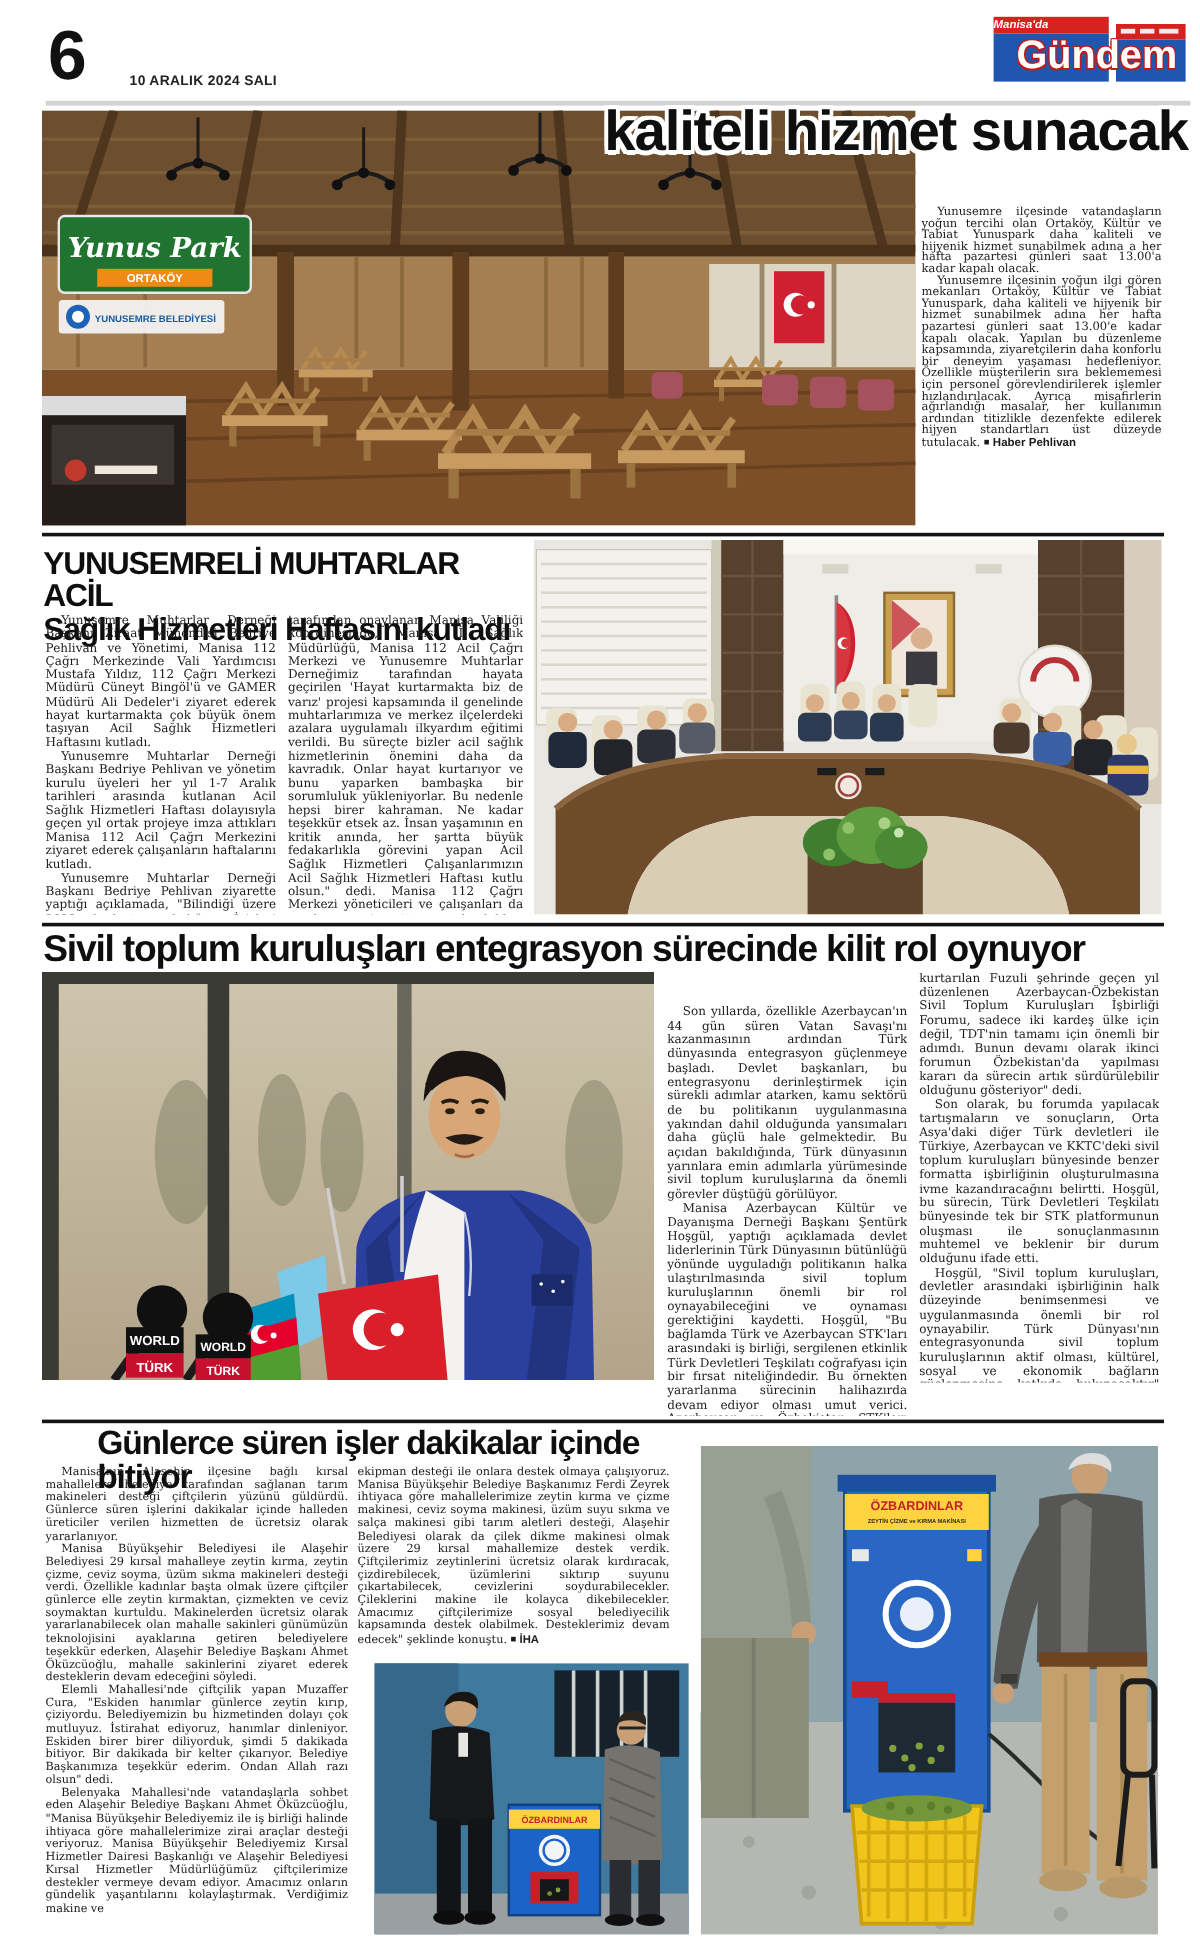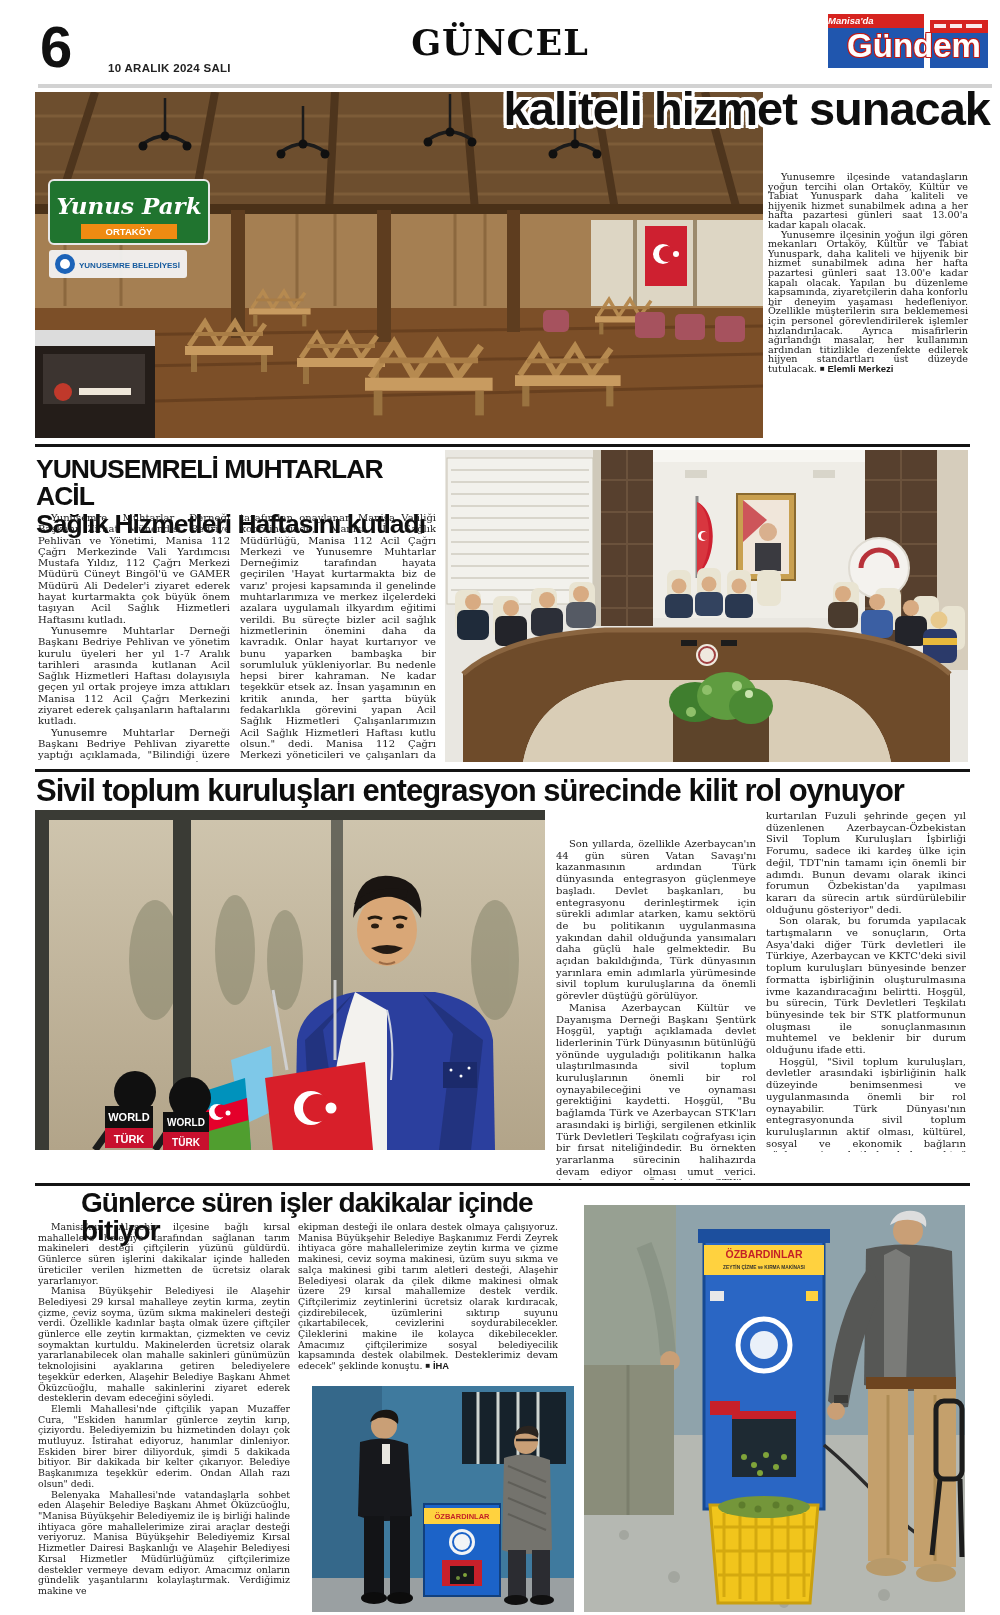--- a/index.html
+++ b/index.html
@@ -43,21 +43,20 @@
   svg text{font-family:"Liberation Sans",sans-serif;}
   .photo{display:block;}
 </style>
 </head>
 <body>
 
 <div class="page">
 
   <div class="abs pagenum" style="left:40px;top:18px;">6</div>
   <div class="abs dateline" style="left:108px;top:62px;">10 ARALIK 2024 SALI</div>
-  <div class="abs section" style="left:0;right:0;top:22px;">GÜNCEL</div>
 
   <div class="abs logo" style="right:12px;top:12px;">
     <div class="lr">
         <span>Manisa'da</span>
       </div>
     <div class="rr">
       <i style="left:4px;width:12px;"></i>
         <i style="left:20px;width:12px;"></i>
         <i style="left:36px;width:16px;"></i>
     </div>
@@ -156,21 +155,21 @@
     </g>
   </svg>
 
   <div class="abs hl hl-photo" style="right:10px;top:86px;width:600px;">
     <div>kaliteli hizmet sunacak</div>
   </div>
 
   <div class="abs col a1col" style="left:768px;top:172px;width:200px;height:262px;">
     <p>Yunusemre ilçesinde vatandaşların yoğun tercihi olan Ortaköy, Kültür ve Tabiat Yunuspark daha kaliteli ve hijyenik hizmet sunabilmek adına a her hafta pazartesi günleri saat 13.00'a kadar kapalı olacak.</p>
     <p><span>Yunusemre ilçesinin yoğun ilgi gören mekanları Ortaköy, Kültür ve Tabiat Yunuspark, daha kaliteli ve hijyenik bir hizmet sunabilmek adına her hafta pazartesi günleri saat 13.00'e kadar kapalı olacak. Yapılan bu düzenleme kapsamında, ziyaretçilerin daha konforlu bir deneyim yaşaması hedefleniyor. Özellikle müşterilerin sıra beklememesi için personel görevlendirilerek işlemler hızlandırılacak. Ayrıca misafirlerin ağırlandığı masalar, her kullanımın ardından titizlikle dezenfekte edilerek hijyen standartları üst düzeyde tutulacak.</span>
-      <span class="byline"><span class="sq">■</span> <span>Elemli Merkezi</span></span></p>
+      <span class="byline"><span class="sq">■</span> <span>Haber Pehlivan</span></span></p>
   </div>
 
   <div class="abs blkrule" style="left:35px;right:30px;top:444px;"></div>
 
   <div class="abs hl hl-a2" style="left:36px;top:456px;width:402px;">
     <div>YUNUSEMRELİ MUHTARLAR ACİL</div>
     <div>Sağlık Hizmetleri Haftasını kutladı</div>
   </div>
 
   <div class="abs col a2col" style="left:38px;top:512px;width:192px;height:250px;">

